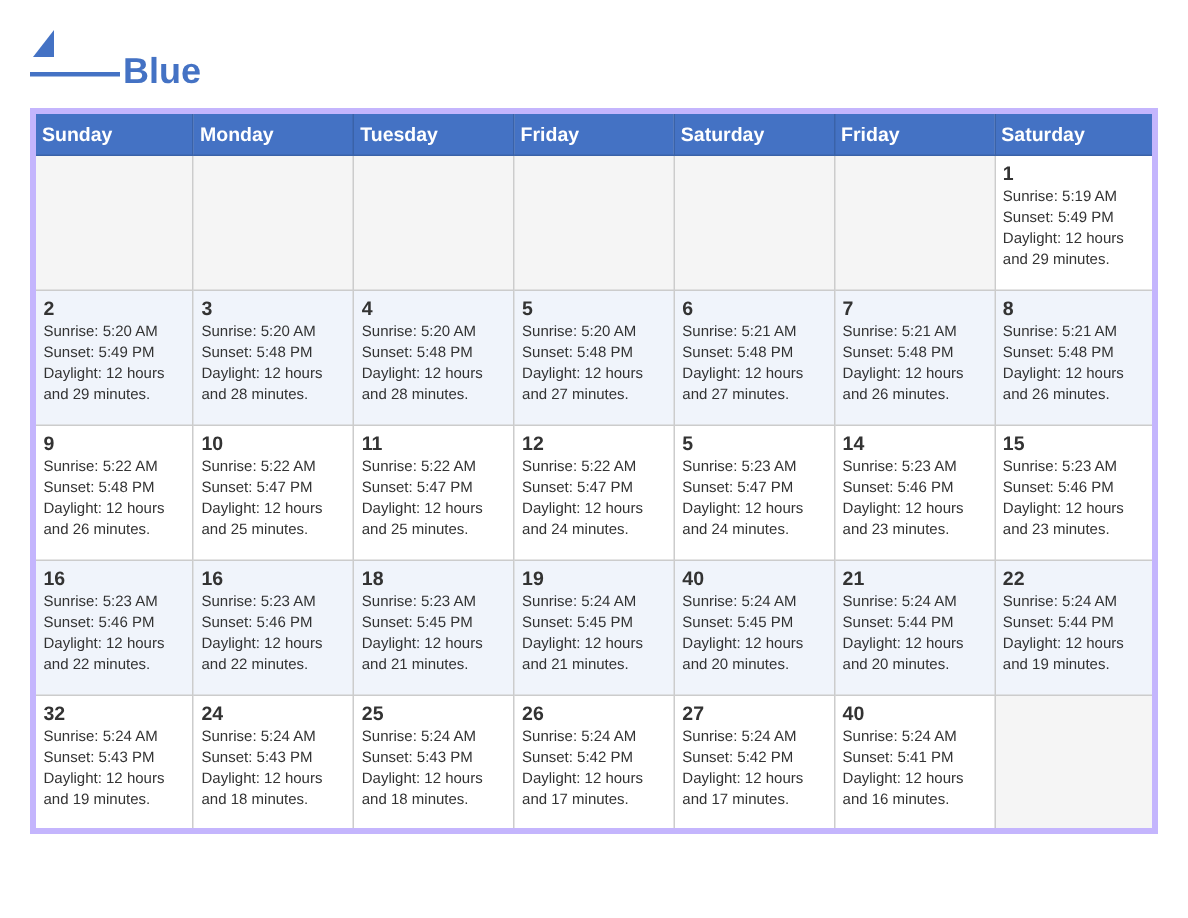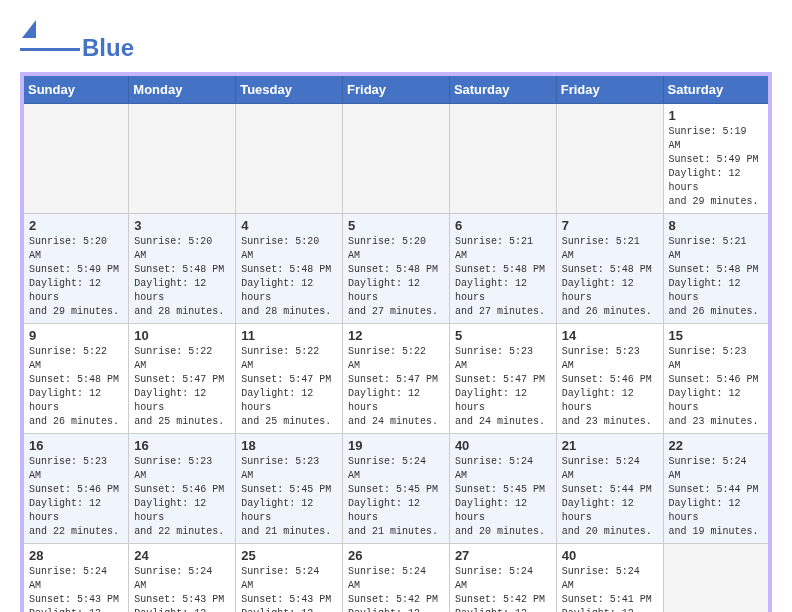--- a/index.html
+++ b/index.html
@@ -82,21 +82,20 @@
     .day-num {
       font-size: 13px;
       font-weight: bold;
       display: block;
       margin-bottom: 2px;
     }
     .day-info {
       font-size: 10px;
       line-height: 1.4;
       color: #333;
-      font-family: Liberation Mono, monospace;
     }
     .empty {
       background: #f5f5f5 !important;
     }
   </style>
 </head>
 <body>
 
 <div class="header">
   <div class="logo">
@@ -290,21 +289,21 @@
         <td>
           <span class="day-num">22</span>
           <div class="day-info" style="white-space: pre-line;">Sunrise: 5:24 AM
 Sunset: 5:44 PM
 Daylight: 12 hours
 and 19 minutes.</div>
         </td>
       </tr>
       <tr>
         <td>
-          <span class="day-num">28</span>
+          <span class="day-num">32</span>
           <div class="day-info" style="white-space: pre-line;">Sunrise: 5:24 AM
 Sunset: 5:43 PM
 Daylight: 12 hours
 and 19 minutes.</div>
         </td>
         <td>
           <span class="day-num">24</span>
           <div class="day-info" style="white-space: pre-line;">Sunrise: 5:24 AM
 Sunset: 5:43 PM
 Daylight: 12 hours

